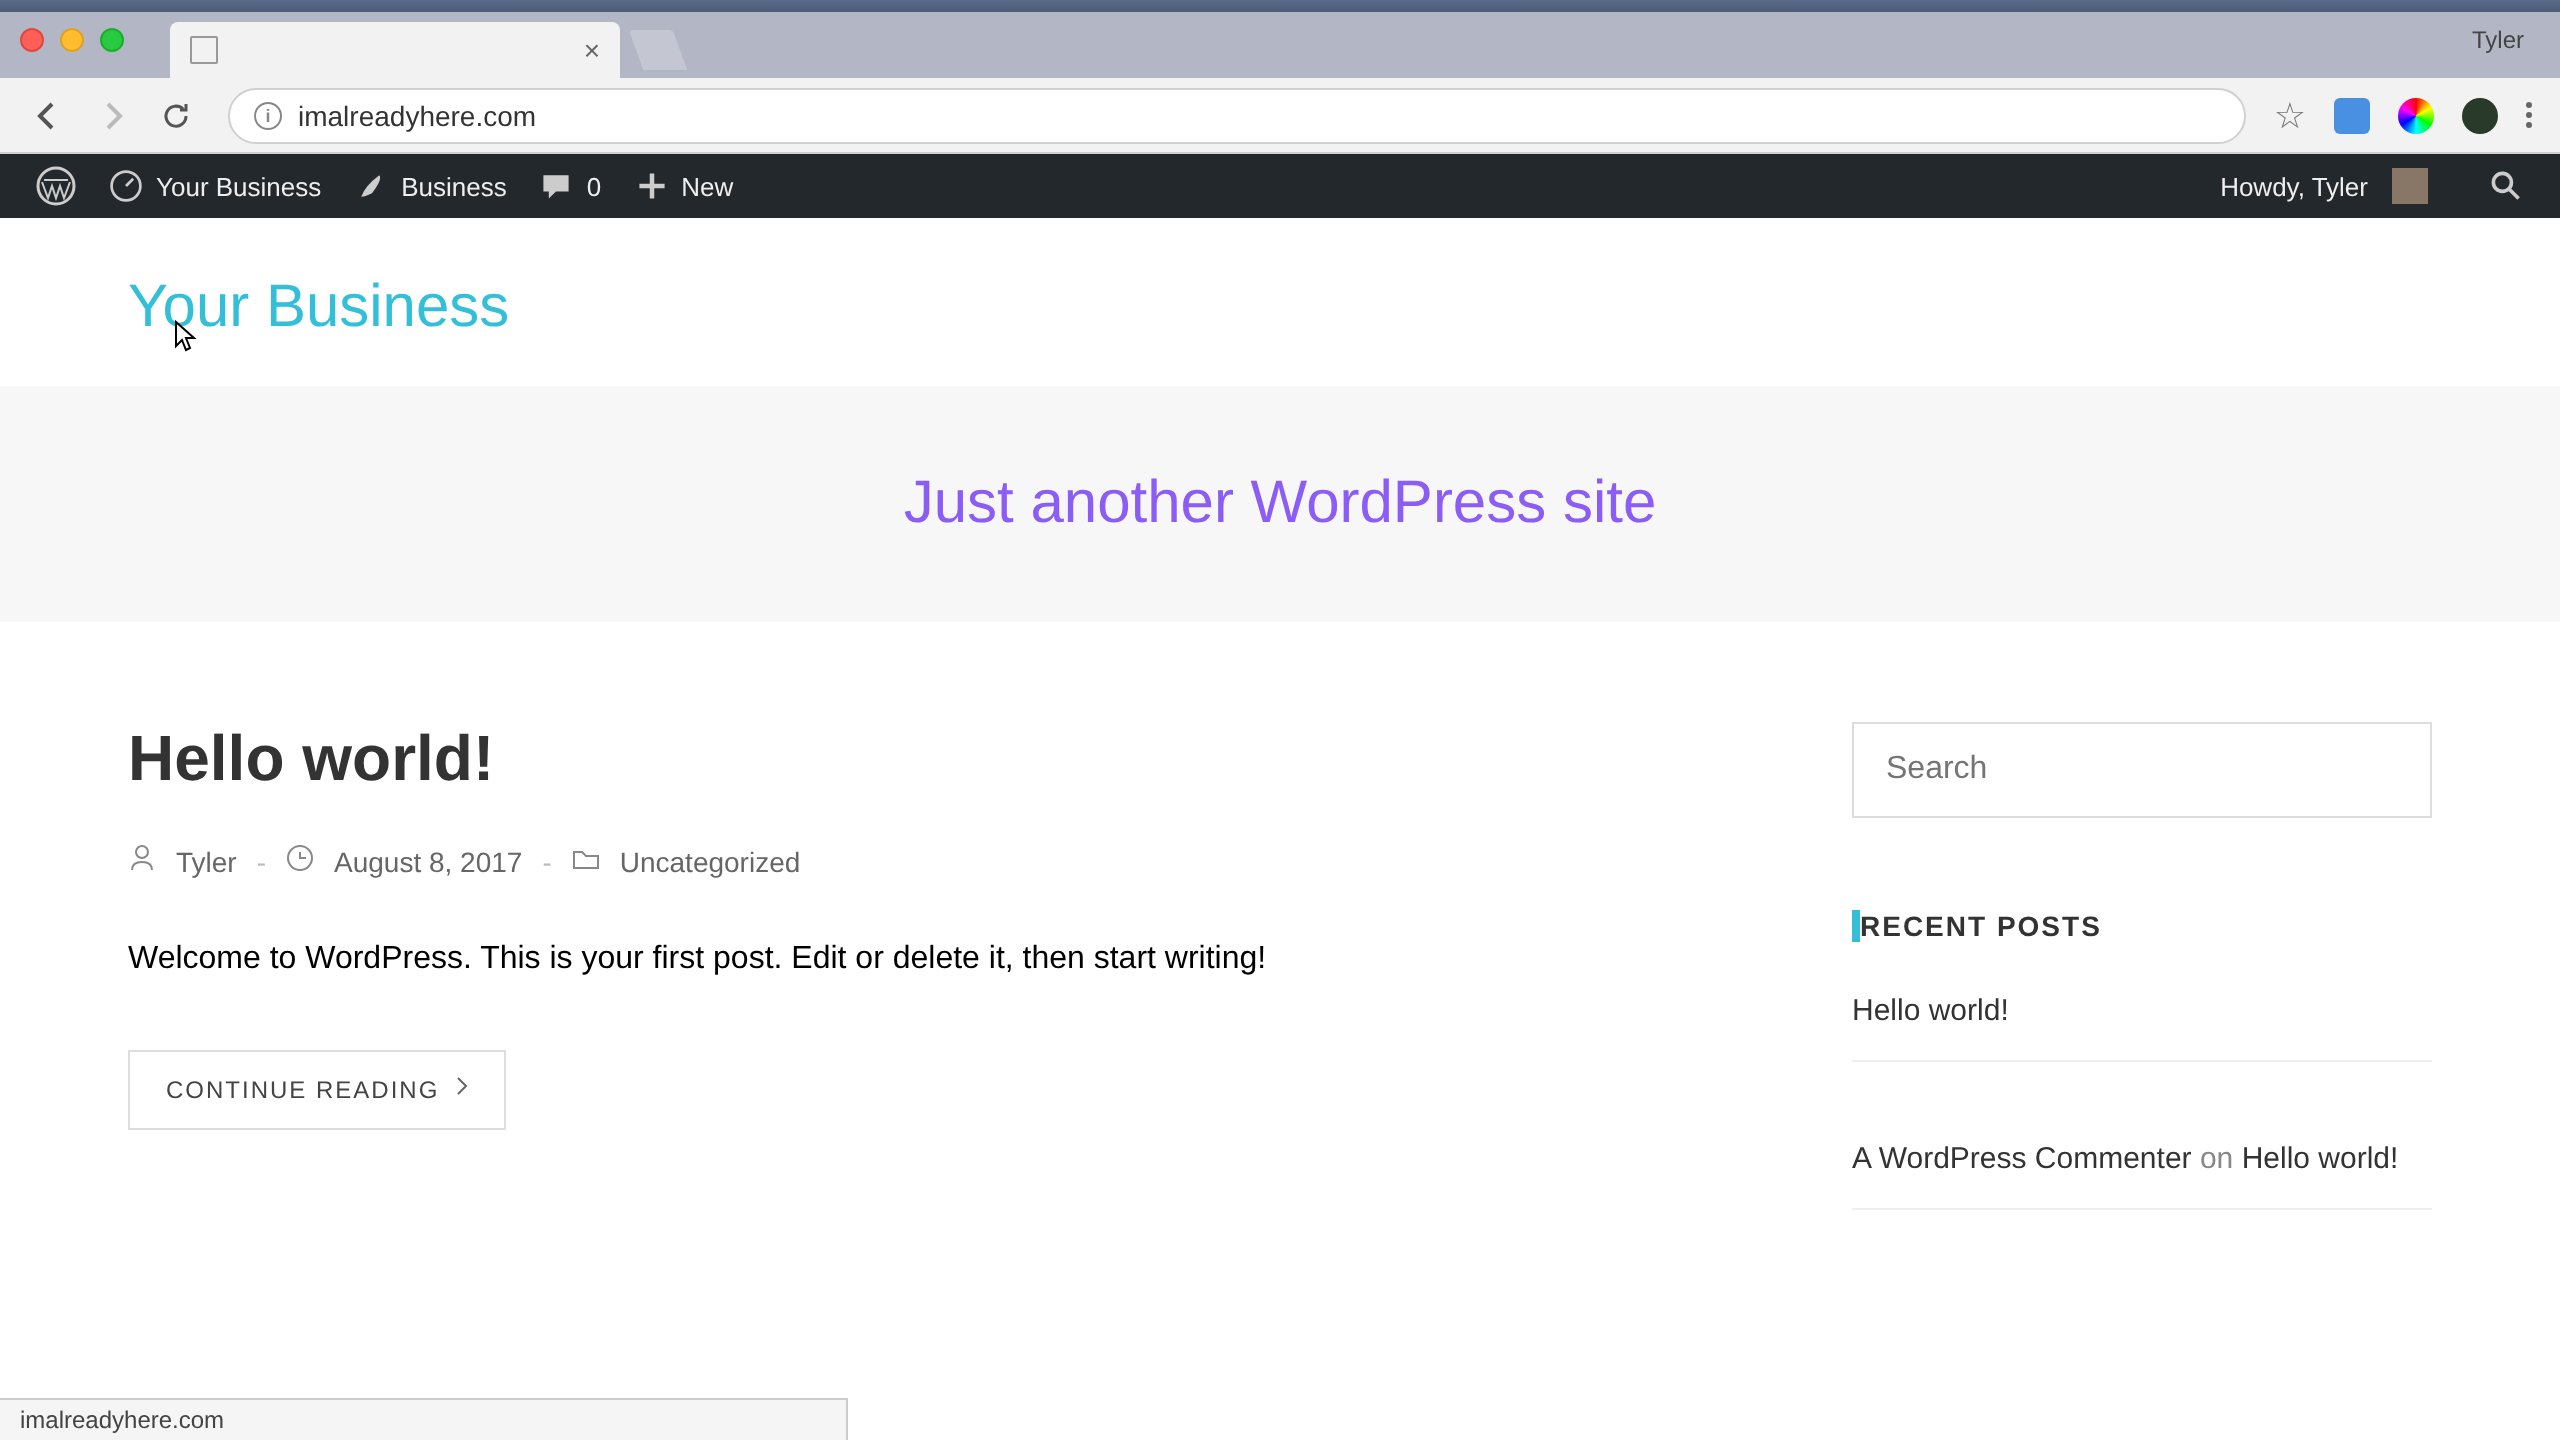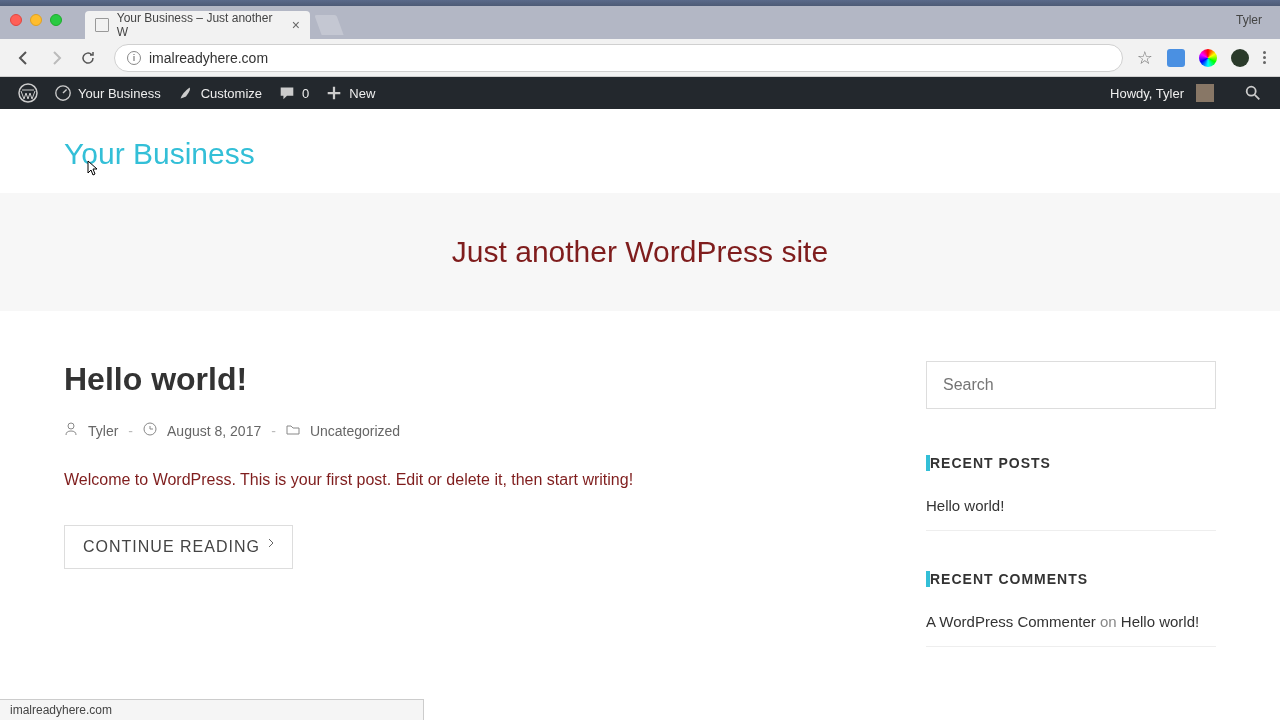--- a/index.html
+++ b/index.html
@@ -44,30 +44,30 @@
     .wp-avatar { width: 18px; height: 18px; background: #887766; margin-left: 6px; }
     .wp-search { margin-left: 14px; }
     
     
     .site { background: #fff; }
     .site-header { padding: 28px 64px 22px; }
     .site-title { color: #33bfd7; font-size: 30px; font-weight: 400; position: relative; display: inline-block; }
     .cursor-pointer { position: absolute; left: 18px; top: 22px; font-size: 18px; }
     
     .hero { background: #f7f7f7; padding: 42px 0; text-align: center; }
-    .hero-text { font-size: 30px; color: #7f1d1d; font-weight: 400; }
+    .hero-text { font-size: 30px; color: #8b5cf6; font-weight: 400; }
     
     .main-wrap { display: flex; padding: 50px 64px; gap: 60px; }
     .content { flex: 1; }
     .post-title { font-size: 32px; color: #333; font-weight: 600; margin-bottom: 24px; }
     .post-meta { display: flex; align-items: center; gap: 10px; color: #666; font-size: 14px; margin-bottom: 28px; }
     .meta-icon { color: #888; }
     .meta-sep { color: #bbb; }
-    .post-excerpt { color: #7f1d1d; font-size: 16px; margin-bottom: 32px; line-height: 1.6; }
-    .continue-btn { display: inline-flex; align-items: flex-start; gap: 8px; border: 1px solid #ddd; padding: 12px 18px; font-size: 16px; letter-spacing: 1px; color: #444; cursor: pointer; }
+    .post-excerpt { color: #000000; font-size: 16px; margin-bottom: 32px; line-height: 1.6; }
+    .continue-btn { display: inline-flex; align-items: flex-start; gap: 8px; border: 1px solid #ddd; padding: 12px 18px; font-size: 12px; letter-spacing: 1px; color: #444; cursor: pointer; }
     
     .sidebar { width: 290px; }
     .search-box { border: 1px solid #ddd; padding: 14px 16px; margin-bottom: 46px; }
     .search-input { border: none; font-size: 16px; width: 100%; outline: none; color: #6d28d9; }
     .widget-title { border-left: 4px solid #33bfd7; font-size: 14px; letter-spacing: 1px; color: #333; font-weight: 600; margin-bottom: 26px; }
     .widget-link { color: #333; font-size: 15px; display: block; padding-bottom: 16px; border-bottom: 1px solid #eee; margin-bottom: 40px; }
     .comment-line { color: #333; font-size: 15px; padding-bottom: 16px; border-bottom: 1px solid #eee; }
     .comment-on { color: #888; }
     
     .status-bar { position: fixed; bottom: 0; left: 0; background: #f5f5f5; border: 1px solid #ccc; border-left: none; border-bottom: none; padding: 3px 10px; font-size: 12px; color: #444; width: 424px; }
@@ -78,21 +78,20 @@
 <div class="mac-titlebar"></div>
 
 <div class="tab-bar">
   <div class="traffic-lights">
     <div class="traffic-light tl-red"></div>
     <div class="traffic-light tl-yellow"></div>
     <div class="traffic-light tl-green"></div>
   </div>
   <div class="tab">
     <div class="tab-icon"></div>
-    <span>Your Business – Just another W</span>
     <span class="tab-close">×</span>
   </div>
   <div class="new-tab"></div>
   <div class="user-badge">Tyler</div>
 </div>
 
 <div class="browser-toolbar">
   <div class="nav-arrow">
     <svg width="16" height="16" viewBox="0 0 16 16">
         <path d="M10 2 L4 8 L10 14" stroke="#555" stroke-width="2" fill="none"></path>
@@ -136,21 +135,21 @@
     <svg width="18" height="18" viewBox="0 0 20 20">
         <circle cx="10" cy="10" r="8" fill="none" stroke="#ccc" stroke-width="1.5"></circle>
         <path d="M10 10 L14 6" stroke="#ccc" stroke-width="1.5"></path>
       </svg>
     <span>Your Business</span>
   </div>
   <div class="wp-item">
     <svg width="18" height="18" viewBox="0 0 20 20">
         <path d="M4 16 Q6 10 14 4 Q16 6 10 14 Q6 16 4 16" fill="#ccc"></path>
       </svg>
-    <span>Customize</span>
+    <span>Business</span>
   </div>
   <div class="wp-item">
     <svg width="18" height="18" viewBox="0 0 20 20">
         <path d="M3 4 H17 V13 H10 L6 17 V13 H3 Z" fill="#ccc"></path>
       </svg>
     <span>0</span>
   </div>
   <div class="wp-item">
     <svg width="18" height="18" viewBox="0 0 20 20">
         <path d="M10 3 V17 M3 10 H17" stroke="#ccc" stroke-width="2.5"></path>
@@ -223,21 +222,20 @@
       </a>
     </div>
 
     <aside class="sidebar">
       <div class="search-box">
         <input class="search-input" placeholder="Search" style="">
       </div>
       <h3 class="widget-title">RECENT POSTS</h3>
       <a class="widget-link">Hello world!</a>
 
-      <h3 class="widget-title">RECENT COMMENTS</h3>
       <div class="comment-line">
         <a>A WordPress Commenter</a><span class="comment-on"> on </span><a>Hello world!</a>
       </div>
 
     </aside>
   </div>
 </div>
 
 <div class="status-bar">imalreadyhere.com</div>
 

